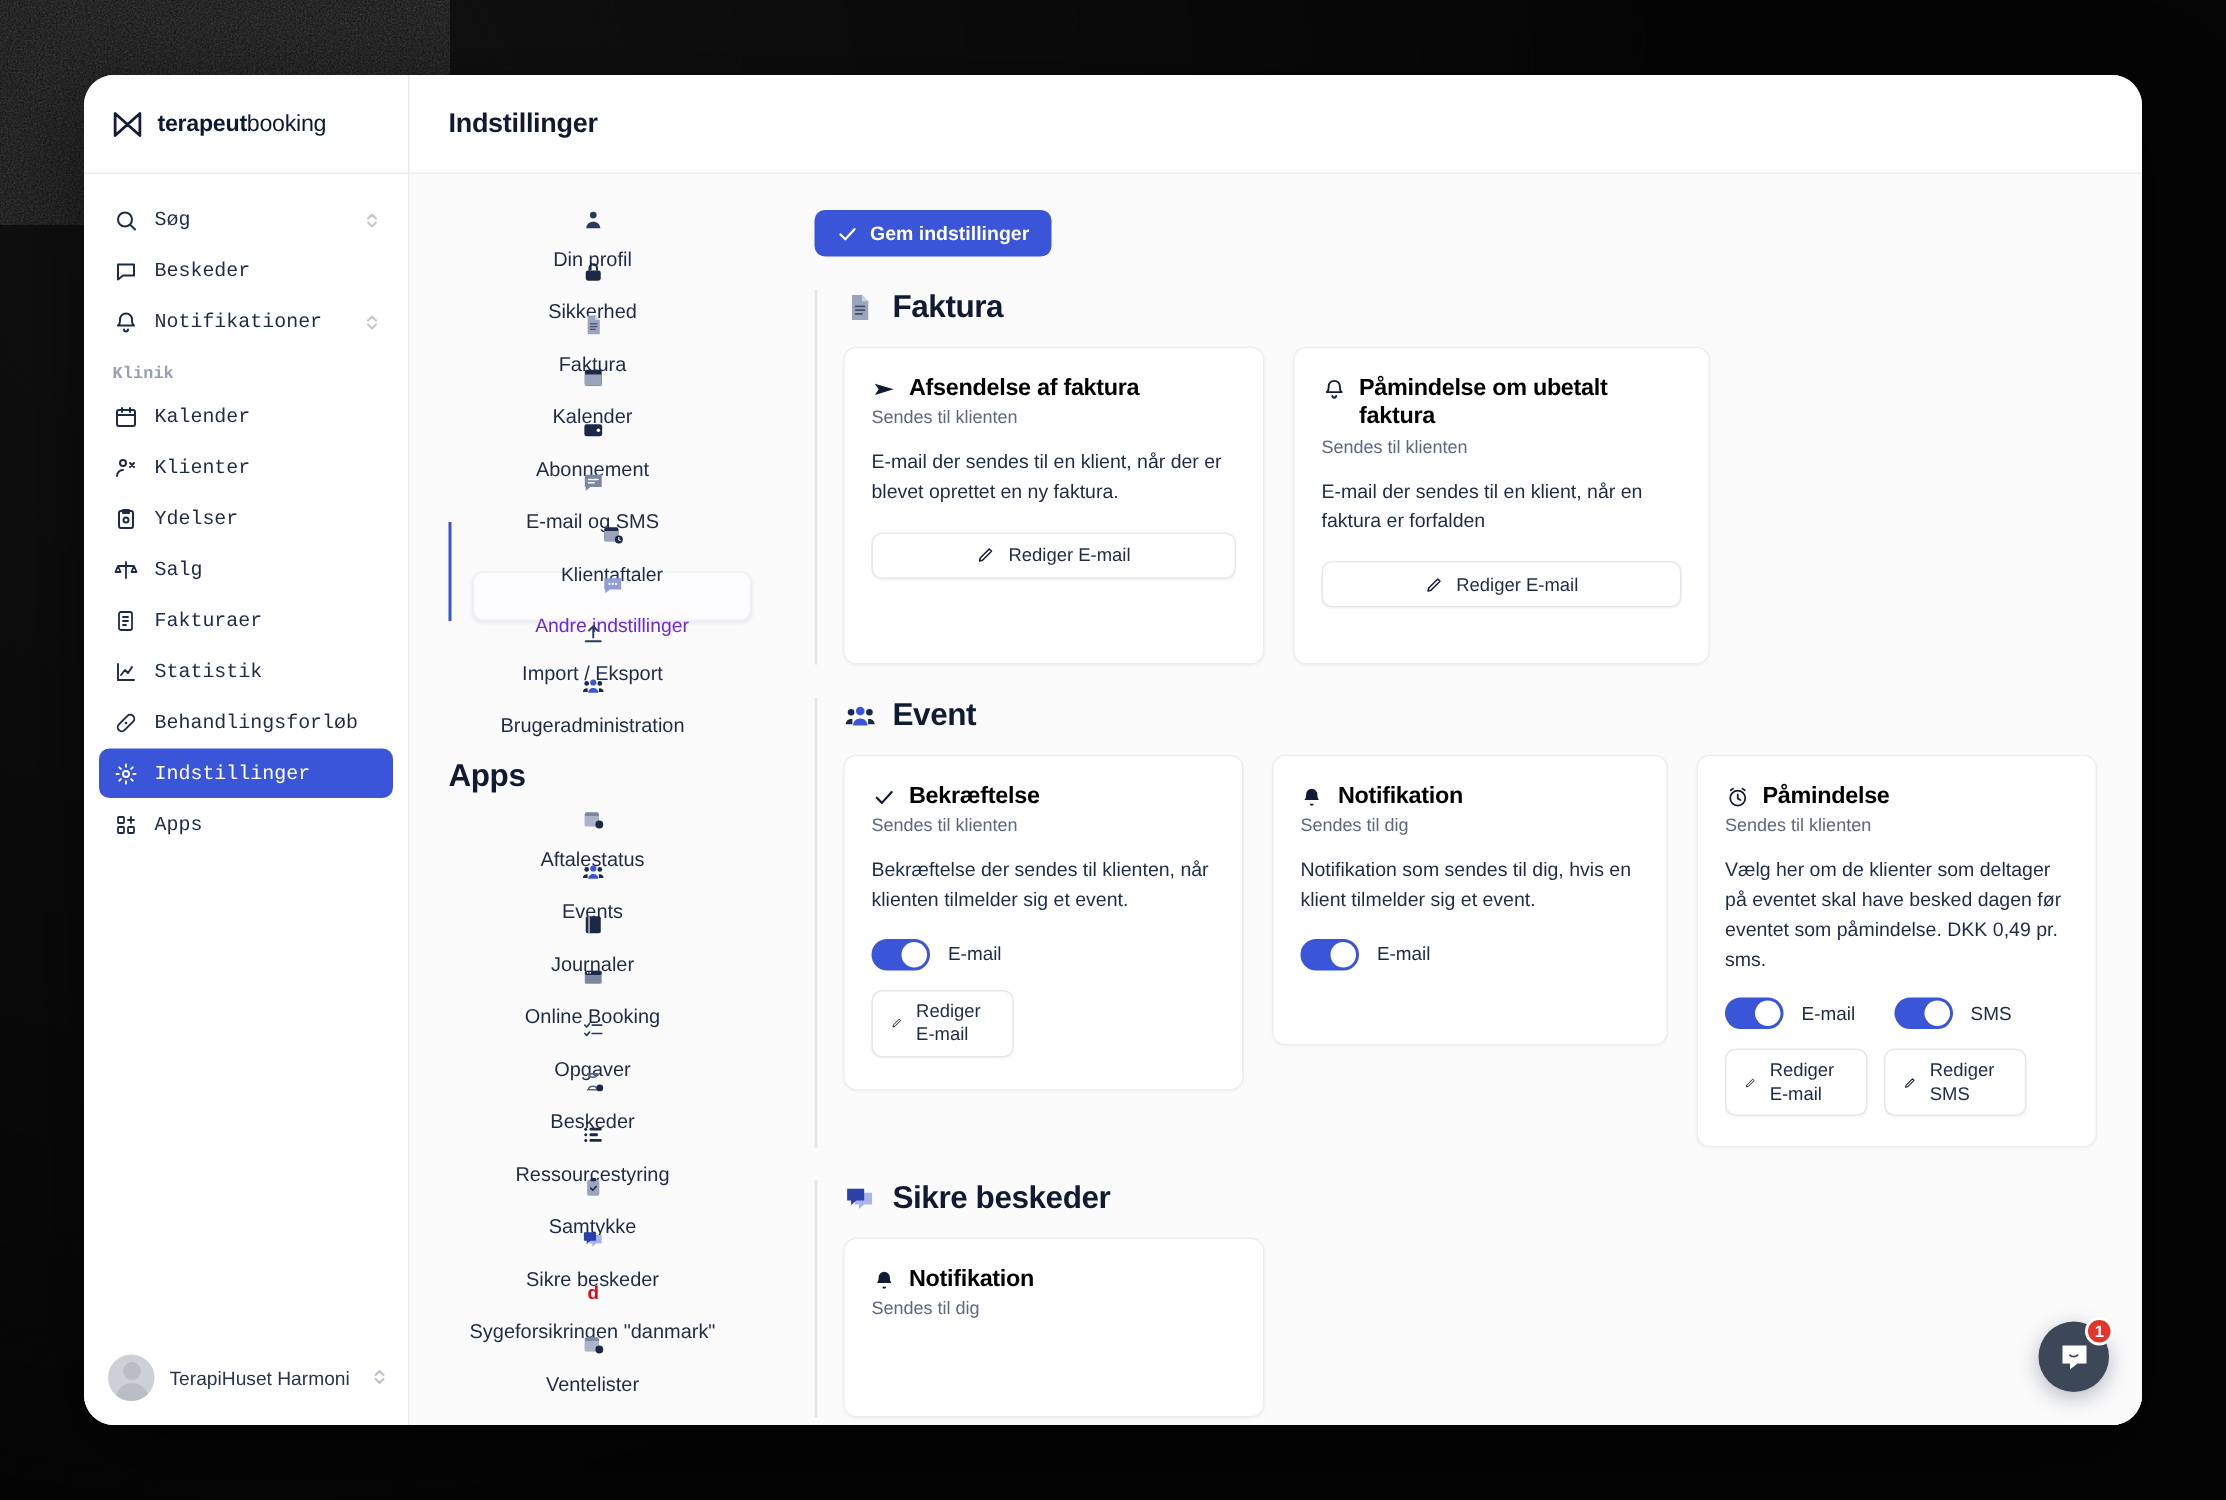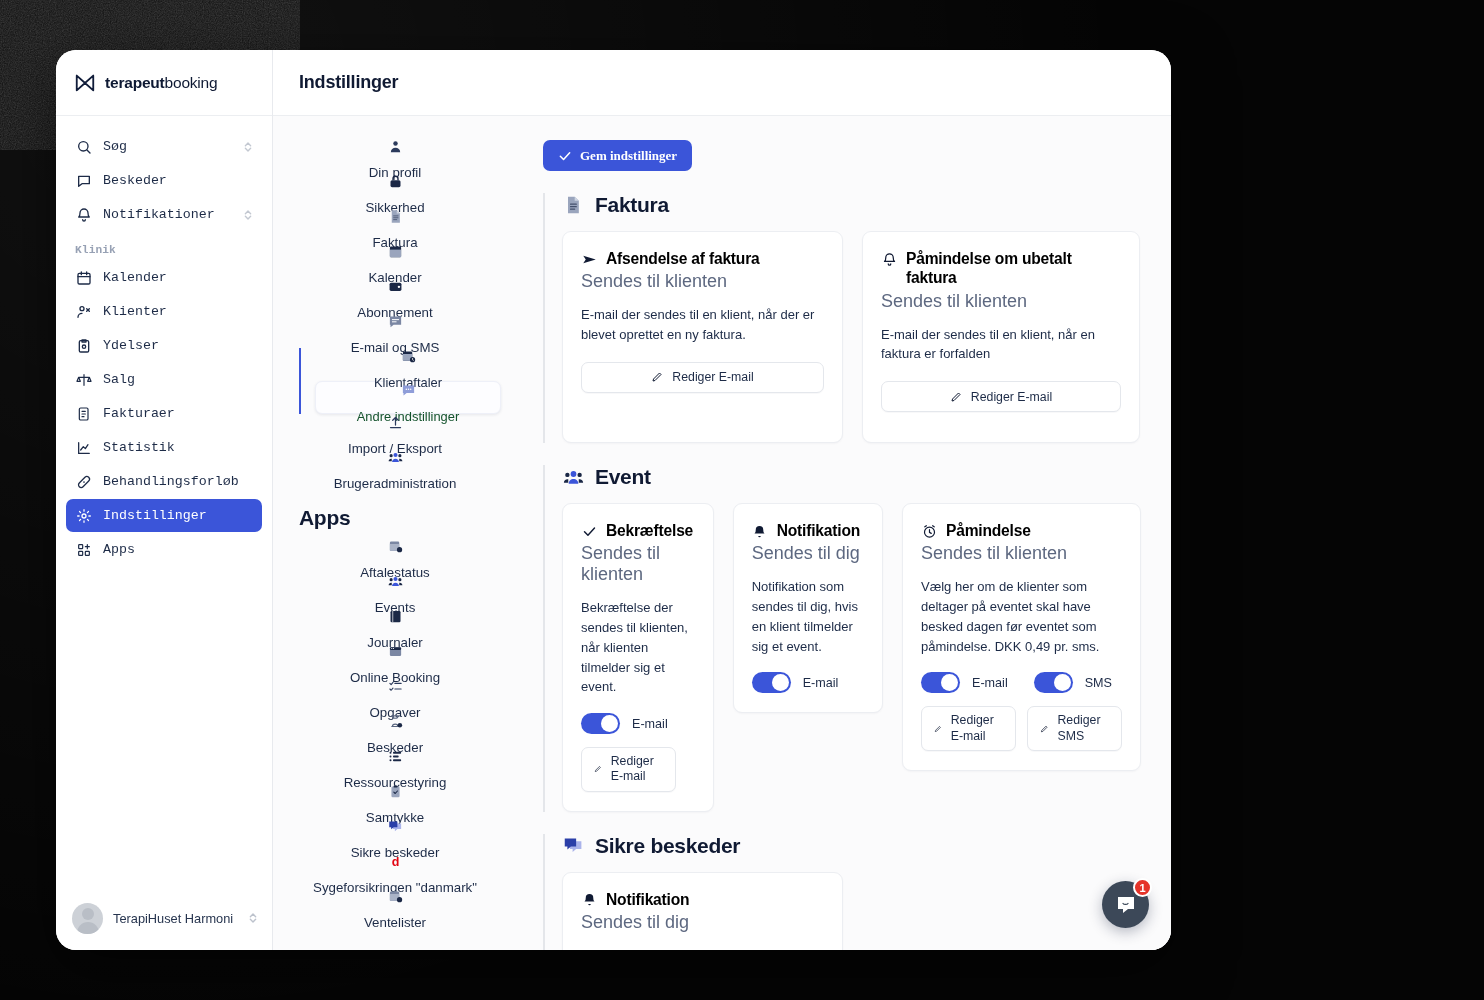--- a/index.html
+++ b/index.html
@@ -17,21 +17,21 @@
       #050505;
   }
   #noise {
     position: absolute; inset: 0;
     opacity: .85;
     pointer-events: none;
   }
   #app {
     position: absolute;
     left: 56px; top: 50px;
-    width: 1115px; height: 900px;
+    width: 1372px; height: 900px;
     background: #ffffff;
     border-radius: 20px;
     overflow: hidden;
     display: flex;
     box-shadow: 0 18px 60px rgba(0,0,0,.55);
   }
 
   
   .sidebar {
     width: 217px;
@@ -120,21 +120,21 @@
   .setitem {
     display: flex; align-items: center; gap: 11px;
     height: 35px; padding: 0 10px;
     font-size: 13.3px; color: #1d2b47;
     border-radius: 7px; cursor: pointer; flex-direction: column;
   }
   .setitem .ic { width: 16px; height: 16px; flex:0 0 16px; display:flex;align-items:center;justify-content:center;}
   .subwrap { margin-left: 10px; border-left: 2px solid #3B55D9; padding-left: 14px; }
   .setitem.sub { font-size: 12.9px; height: 33px; }
   .setitem.sub.active {
-    background: #fdfdff; color: #14532d;
+    background: #fdfdff; color: #6d28d9;
     box-shadow: 0 1px 3px rgba(20,30,70,.09);
     border: 1px solid #eef0f8;
   }
   .appsheading {
     font-size: 21px; font-weight: 700; color: #101a33;
     padding: 22px 10px 8px 10px; letter-spacing: -.3px;
   }
 
   
   .main {
@@ -143,21 +143,21 @@
     overflow: hidden;
     background: #fbfbfc;
     min-width: 0;
   }
   .savebtn {
     display: inline-flex; align-items: center; gap: 8px;
     background: #3B55D9; color: #fff;
     border: none; border-radius: 7px;
     height: 31px; padding: 0 15px;
     font-size: 13px; font-weight: 600; cursor: pointer;
-    font-family: Liberation Serif, serif;
+    font-family: Liberation Sans, sans-serif;
   }
   .section { padding-left: 17px; border-left: 2px solid #e4e6ea; margin-top: 22px; }
   .sechead {
     display: flex; align-items: center; gap: 11px;
     font-size: 21px; font-weight: 700; color: #101a33;
     letter-spacing: -.3px; margin-bottom: 14px;
   }
   .sechead .ic { width: 22px; height: 22px; display:flex;align-items:center;justify-content:center;}
   .cards { display: flex; gap: 19px; align-items: flex-start; }
   .card {
@@ -166,21 +166,21 @@
     border-radius: 9px;
     padding: 17px 18px 19px 18px;
     box-shadow: 0 1px 2px rgba(16,26,51,.035);
   }
   .card .title {
     display: flex; align-items: flex-start; gap: 9px;
     font-size: 15.6px; font-weight: 700; color: #000000;
     letter-spacing: -.2px; line-height: 1.24;
   }
   .card .title .ic { width: 16px; height: 16px; flex:0 0 16px; margin-top: 2px; display:flex;align-items:center;justify-content:center;}
-  .card .sub { font-size: 18px; color: #5d6880; margin-top: 3px; }
+  .card .sub { font-size: 12px; color: #5d6880; margin-top: 3px; }
   .card .desc { font-size: 13px; color: #1d2b47; line-height: 1.52; margin-top: 13px; }
   .editbtn {
     display: inline-flex; align-items: center; justify-content: center; gap: 9px;
     background: #fff; border: 1px solid #e4e7ec; border-radius: 7px;
     font-size: 12.3px; color: #1d2b47; cursor: pointer;
     min-height: 31px; padding: 6px 12px; font-family: inherit;
     box-shadow: 0 1px 1px rgba(16,26,51,.03);
   }
   .toggles { display: flex; align-items: flex-end; gap: 26px; margin-top: 16px; }
   .tgwrap { display: flex; align-items: center; gap: 12px; }

